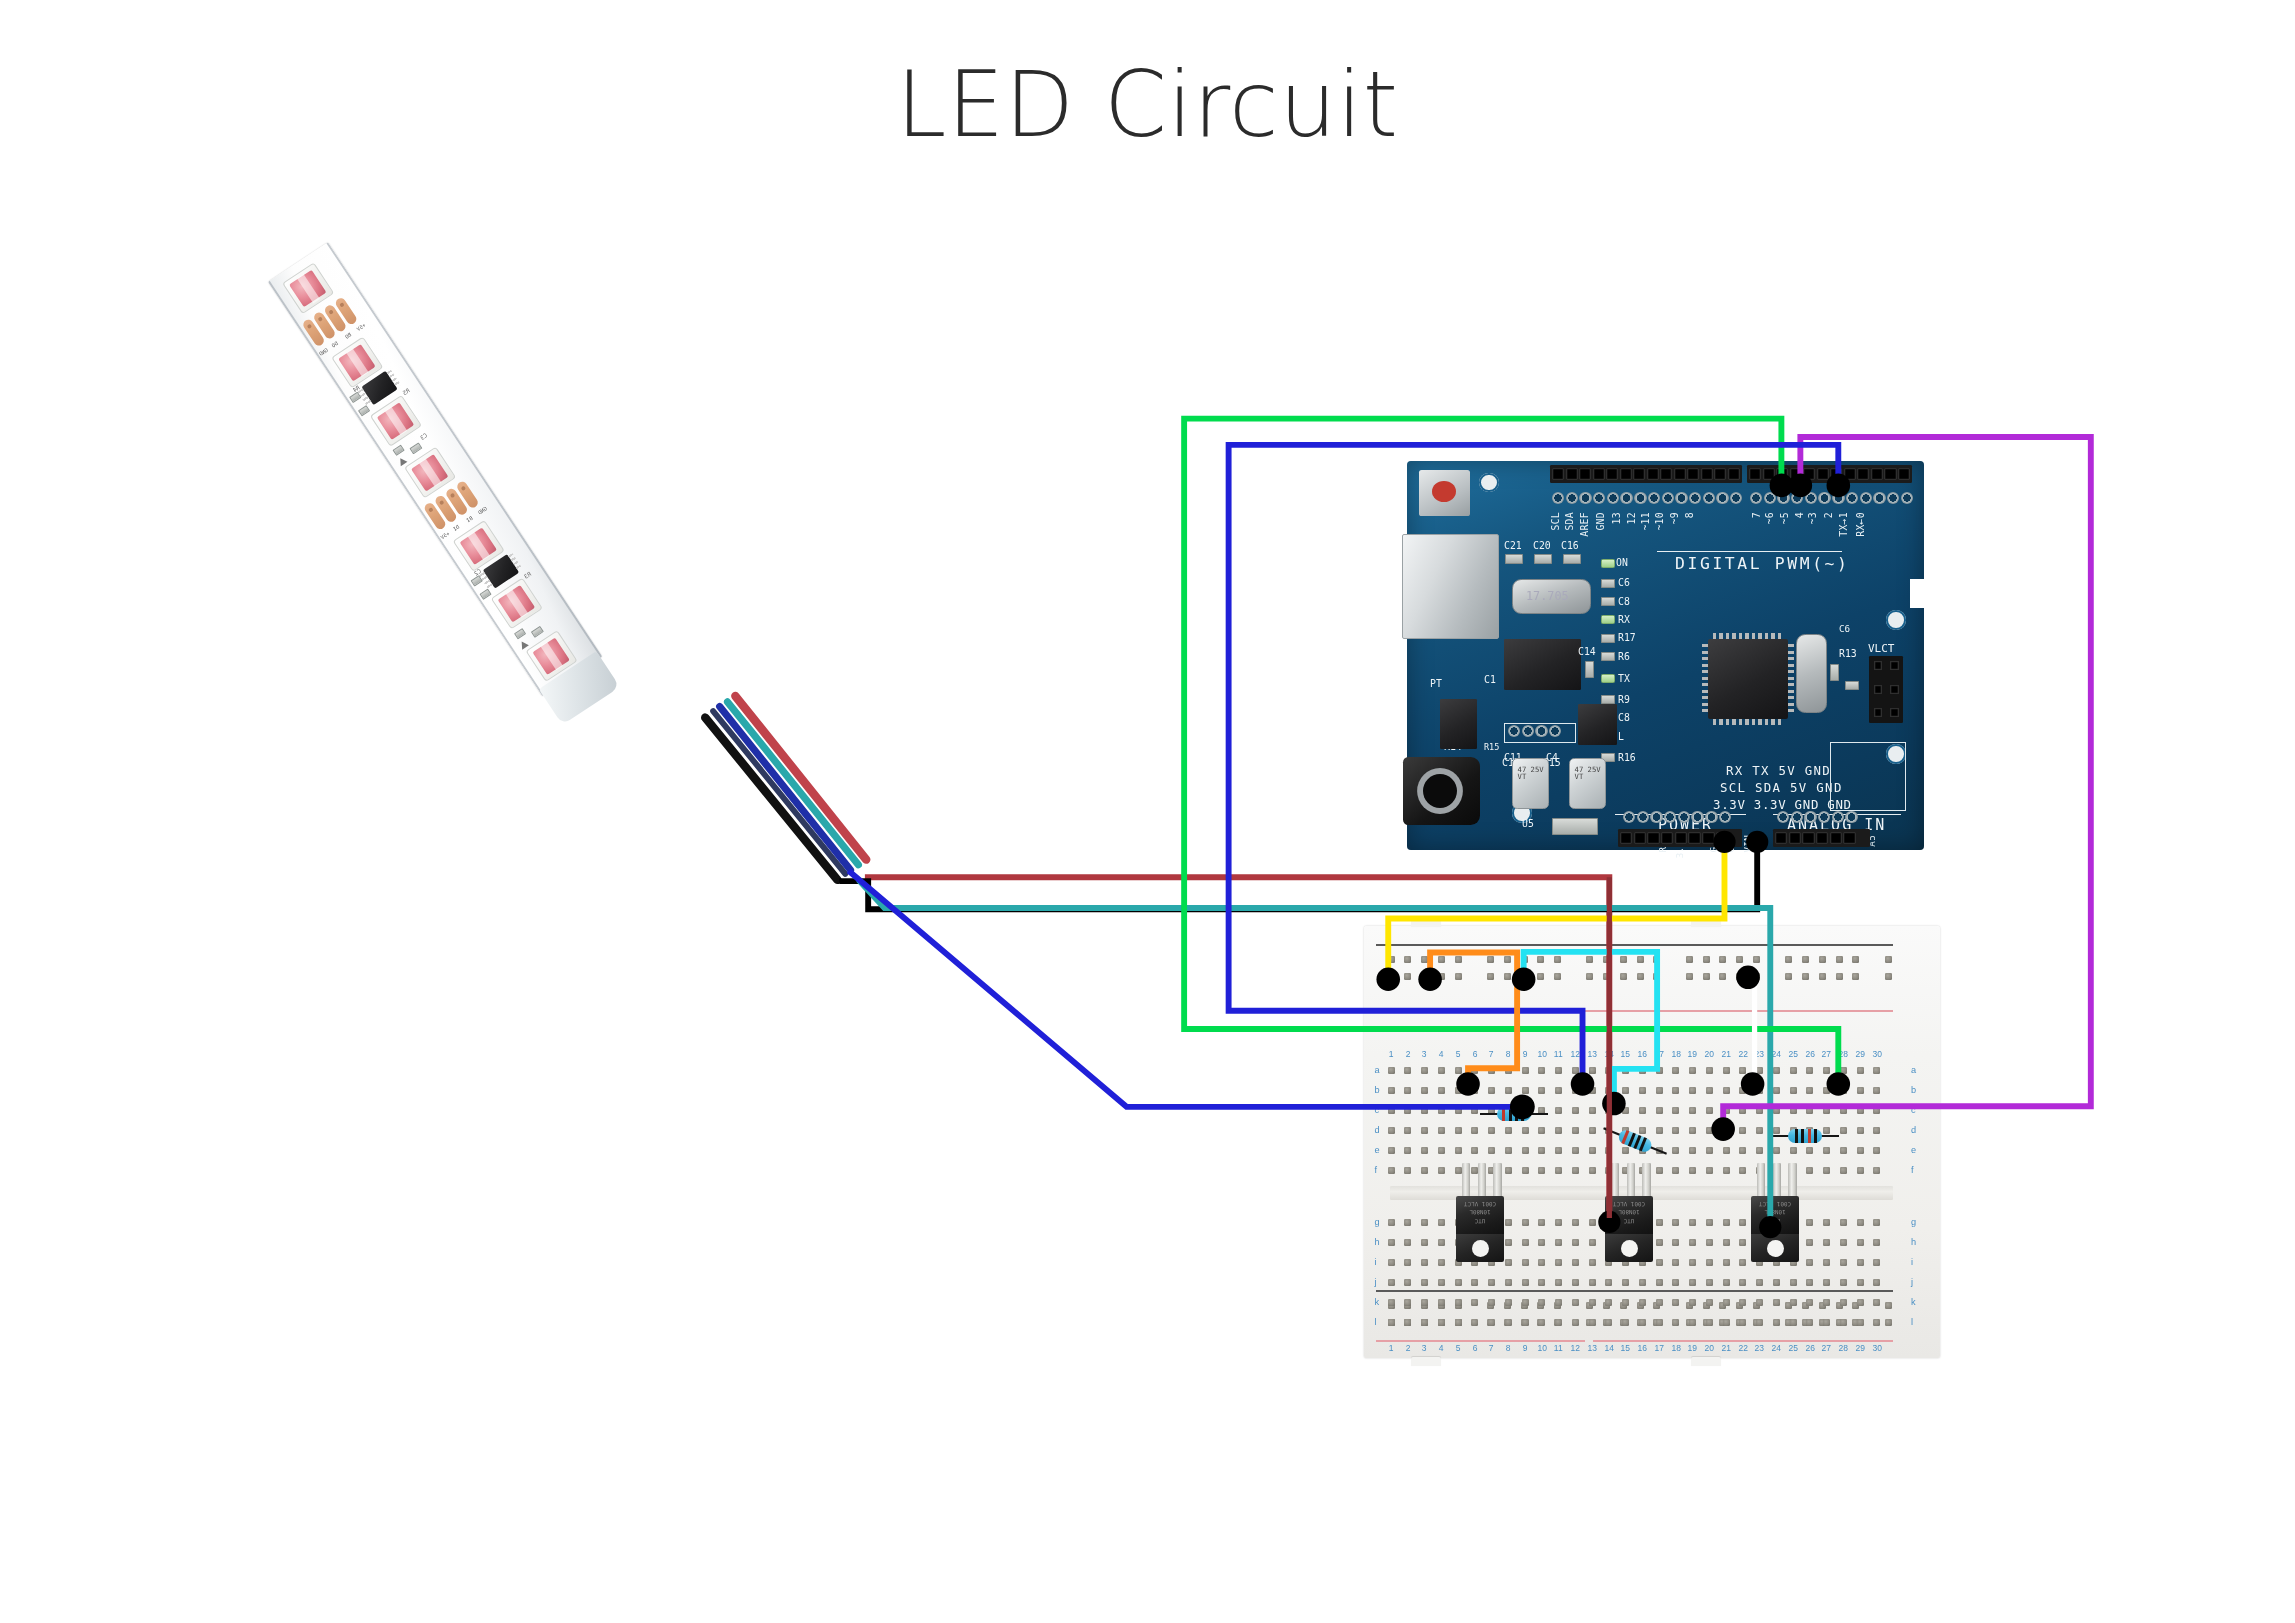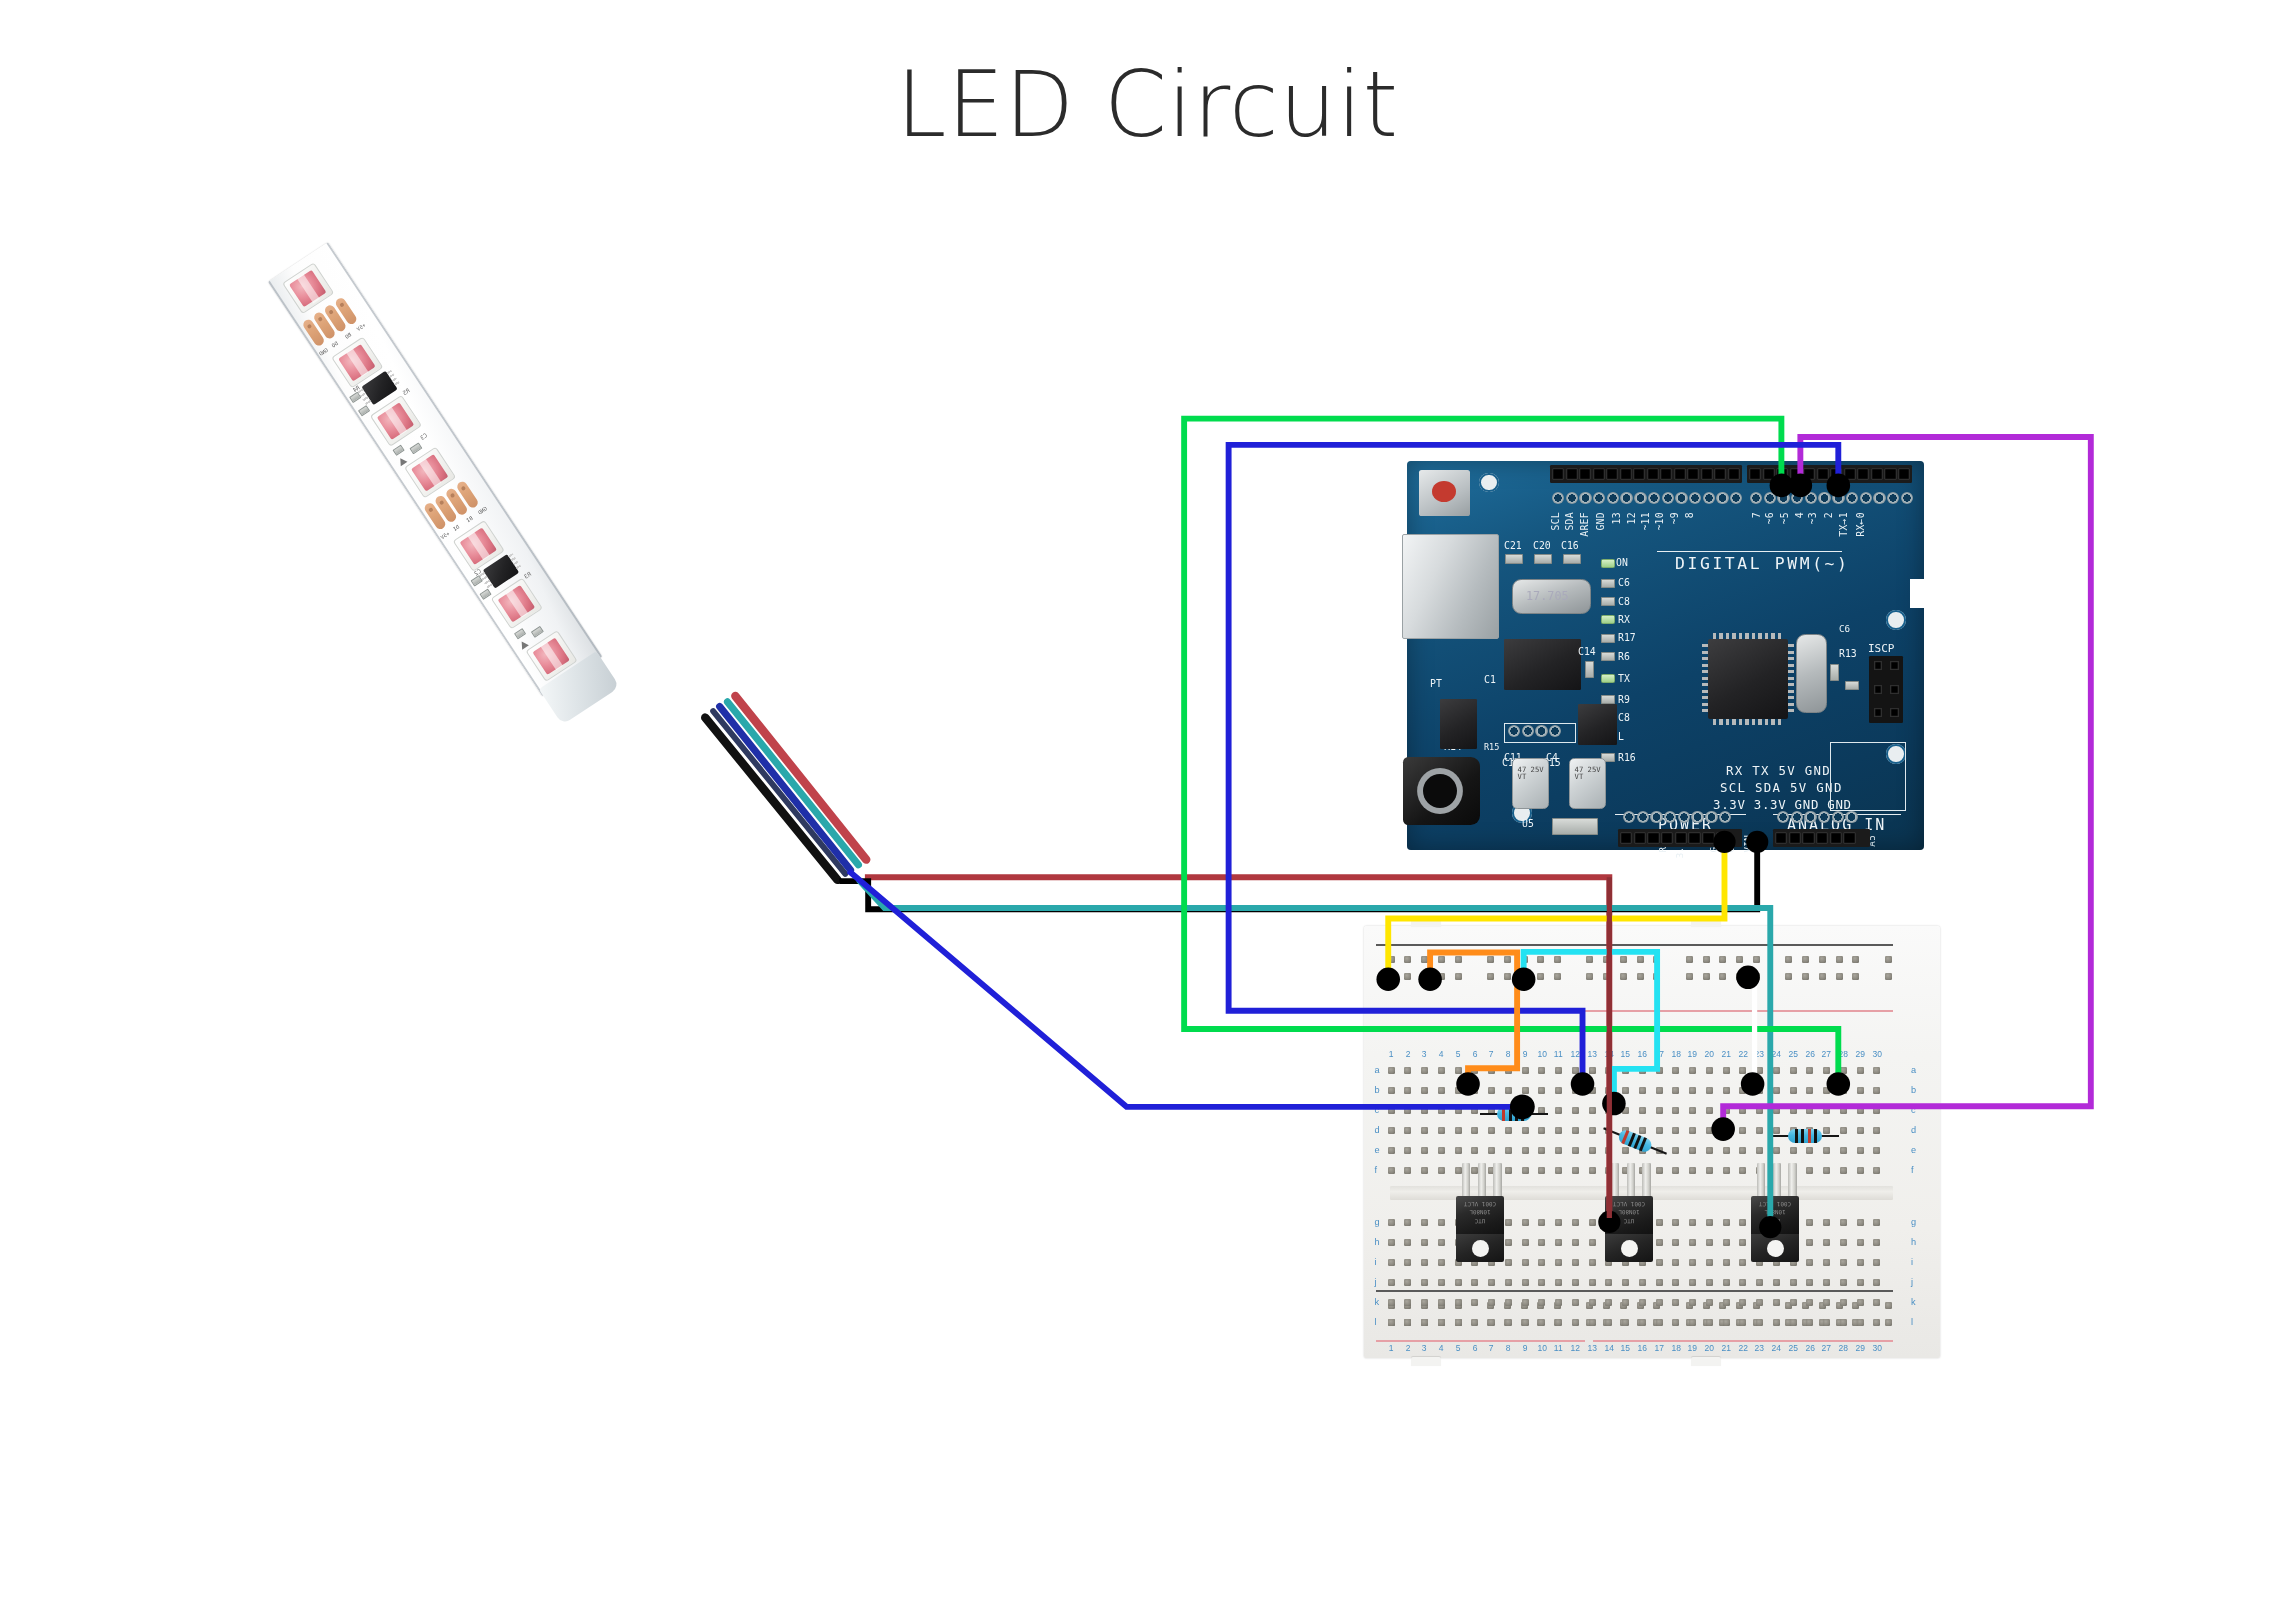--- a/index.html
+++ b/index.html
@@ -440,21 +440,21 @@
       <div class="lead" style="top:5.2px; right:-5.9px; width:5.9px; height:69px;
         background:repeating-linear-gradient(to bottom,#b7babb 0 3.3px,transparent 3.3px 6.5px);"></div>
     </div>
 
     <div class="xtal" style="left:389px; top:173px; width:31px; height:79px;"></div>
     <div class="boardtxt" style="left:432px; top:162px; font-size:9.2px;">C6</div>
     <div class="boardtxt" style="left:432px; top:187px; font-size:9.8px;">R13</div>
     <div class="smt" style="left:423px; top:203px; width:8.5px; height:17px;"></div>
     <div class="smt" style="left:438px; top:220px; width:14.4px; height:9.2px;"></div>
 
-    <div class="boardtxt" style="left:461px; top:181px; font-size:11px;">ISCP</div>
+    <div class="boardtxt" style="left:461px; top:181px; font-size:11px;">VLCT</div>
     <div class="icsp" style="left:462px; top:195px; width:34px; height:67px;">
       <div class="h" style="left:4.6px;  top:5.2px;"></div>
         <div class="h" style="left:21px; top:5.2px;"></div>
       <div class="h" style="left:4.6px;  top:29px;"></div>
         <div class="h" style="left:21px; top:29px;"></div>
       <div class="h" style="left:4.6px;  top:52px;"></div>
         <div class="h" style="left:21px; top:52px;"></div>
     </div>
 
     <div class="boardtxt" style="left:319px; top:302px; font-size:12.4px; letter-spacing:1.3px;">RX  TX  5V  GND</div>

